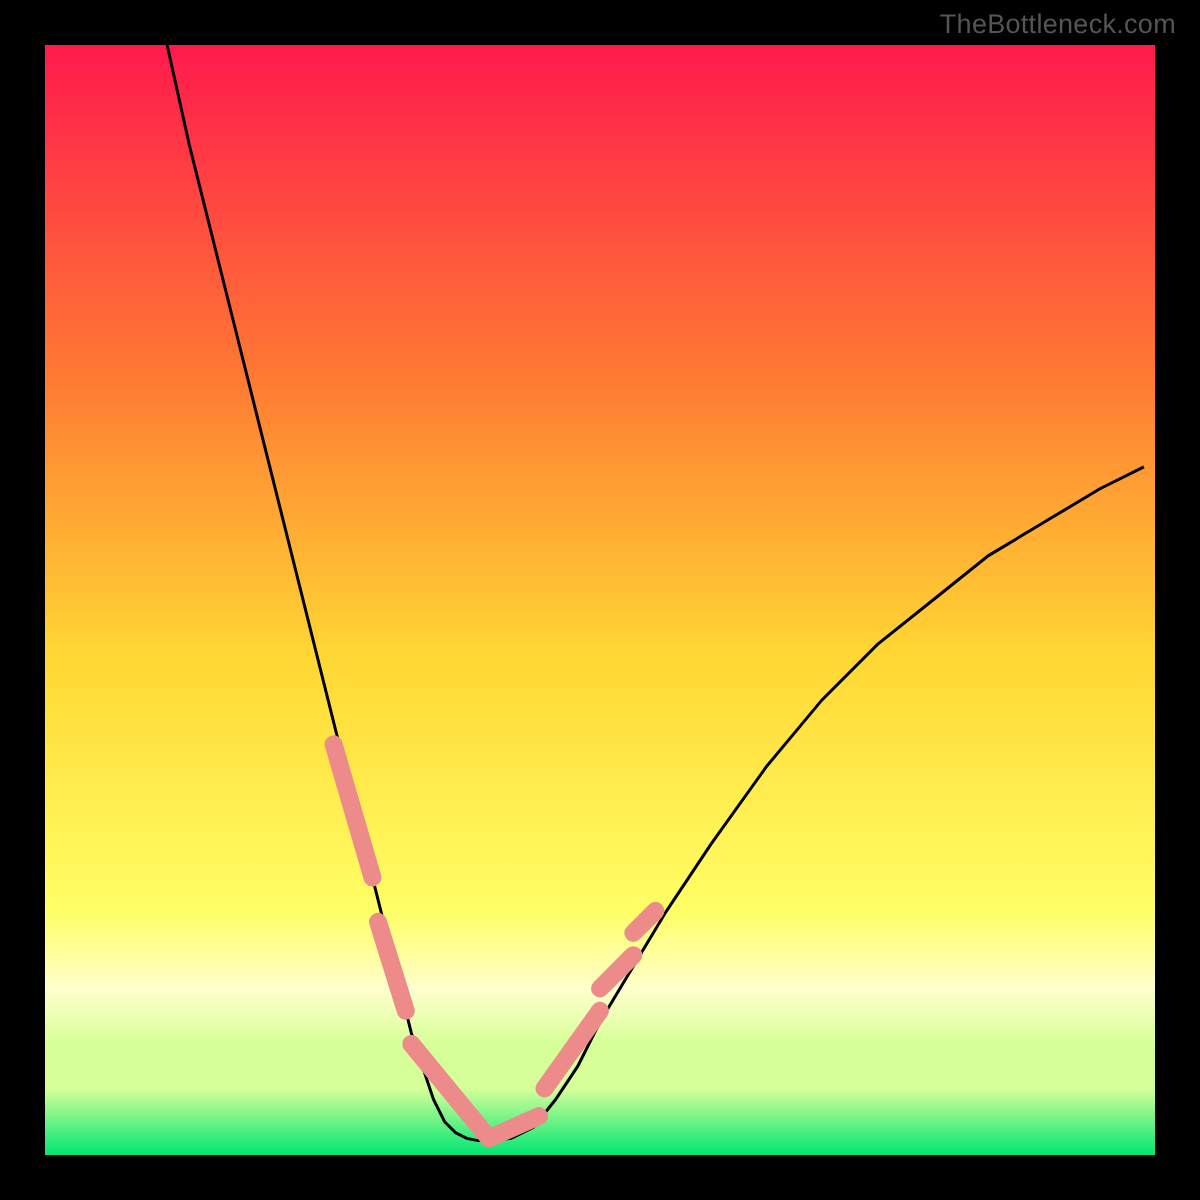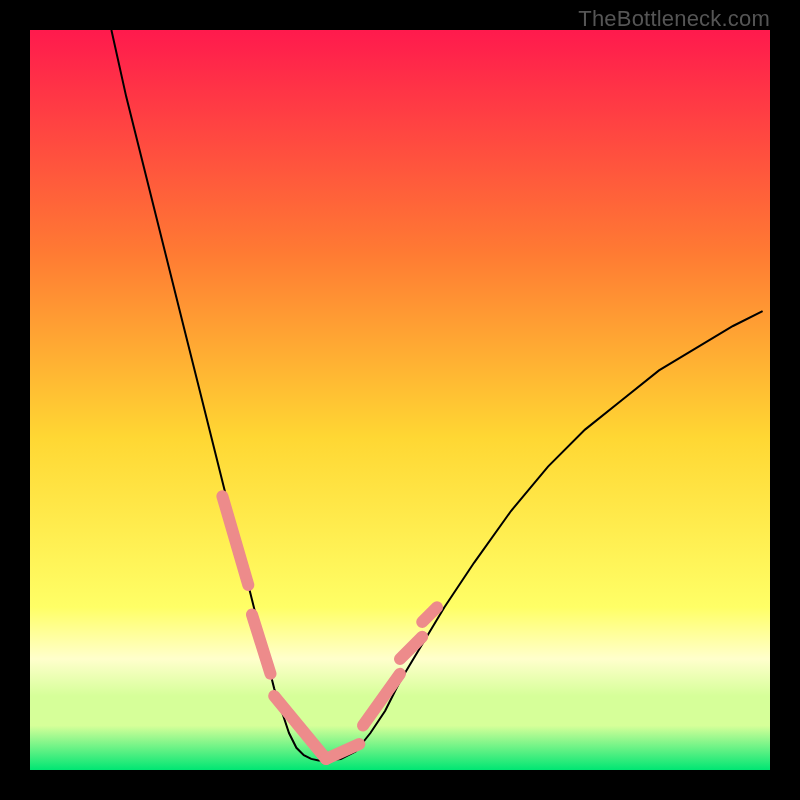--- a/index.html
+++ b/index.html
@@ -7,23 +7,23 @@
     padding: 0;
     width: 800px;
     height: 800px;
     background: #000;
     position: relative;
     font-family: Arial, sans-serif;
   }
   .watermark {
     position: absolute;
     top: 6px;
-    right: 30px;
+    right: 16px;
     color: #555;
-    font-size: 22px;
+    font-size: 18px;
     letter-spacing: 0.2px;
     z-index: 3;
   }
   .frame {
     position: absolute;
     top: 30px;
     left: 30px;
     right: 30px;
     bottom: 30px;
     background: #000;

